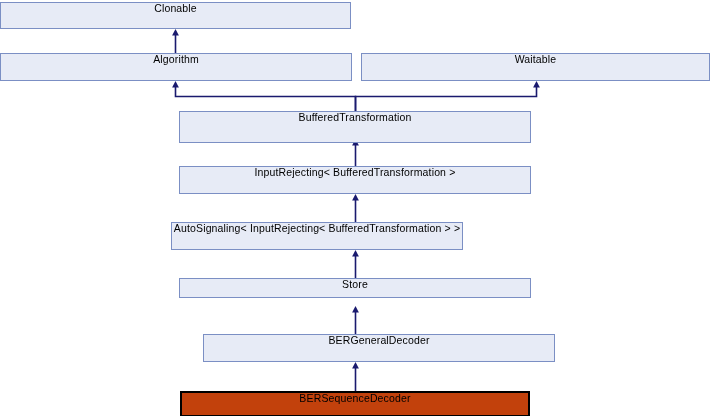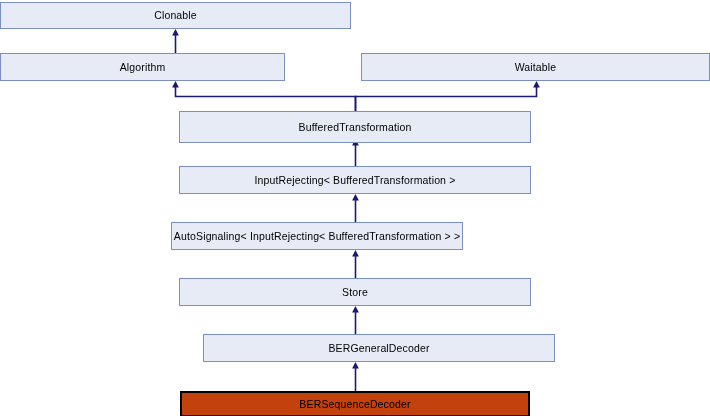--- a/index.html
+++ b/index.html
@@ -25,21 +25,21 @@
     width: 710px;
     height: 416px;
     pointer-events: none;
   }
   .node {
     position: absolute;
     box-sizing: border-box;
     background: #e7ebf6;
     border: 1px solid #7b8fc4;
     display: flex;
-    align-items: center;
+    align-items: flex-start;
     justify-content: center;
     text-align: center;
     color: #000000;
     font-size: 10.5px;
     line-height: 1;
     letter-spacing: 0.15px;
     white-space: nowrap;
     z-index: 2;
   }
   .node.current {
@@ -72,36 +72,36 @@
       <path d="M 355.5 334 L 355.5 312" fill="none" stroke="#1a1a6e" stroke-width="1.6"></path>
       <polygon points="355.5,306 352.1,312.5 358.9,312.5" fill="#1a1a6e"></polygon>
       <path d="M 355.5 391 L 355.5 368" fill="none" stroke="#1a1a6e" stroke-width="1.6"></path>
       <polygon points="355.5,362 352.1,368.5 358.9,368.5" fill="#1a1a6e"></polygon>
     </svg>
 
   <div id="node-layer">
       <div class="node" style="left: 0px; top: 2px; width: 351px; height: 27px;">
         <span class="node-label">Clonable</span>
       </div>
-      <div class="node" style="left: 0px; top: 53px; width: 285px; height: 28px;">
+      <div class="node" style="left: 0px; top: 53px; width: 352px; height: 28px;">
         <span class="node-label">Algorithm</span>
       </div>
       <div class="node" style="left: 361px; top: 53px; width: 349px; height: 28px;">
         <span class="node-label">Waitable</span>
       </div>
       <div class="node" style="left: 179px; top: 111px; width: 352px; height: 32px;">
         <span class="node-label">BufferedTransformation</span>
       </div>
       <div class="node" style="left: 179px; top: 166px; width: 352px; height: 28px;">
         <span class="node-label">InputRejecting&lt; BufferedTransformation &gt;</span>
       </div>
       <div class="node" style="left: 171px; top: 222px; width: 292px; height: 28px;">
         <span class="node-label">AutoSignaling&lt; InputRejecting&lt; BufferedTransformation &gt; &gt;</span>
       </div>
-      <div class="node" style="left: 179px; top: 278px; width: 352px; height: 28px;">
+      <div class="node" style="left: 179px; top: 278px; width: 352px; height: 20px;">
         <span class="node-label">Store</span>
       </div>
       <div class="node" style="left: 179px; top: 334px; width: 352px; height: 28px; margin-left: 24px;">
         <span class="node-label">BERGeneralDecoder</span>
       </div>
       <div class="node current" style="left: 180px; top: 391px; width: 350px; height: 26px;">
         <span class="node-label">BERSequenceDecoder</span>
       </div>
     </div>
 

